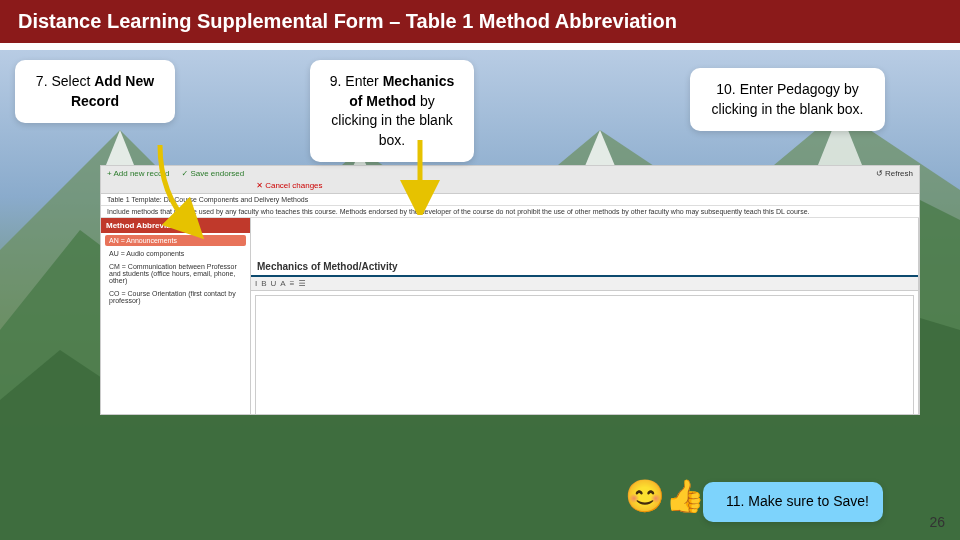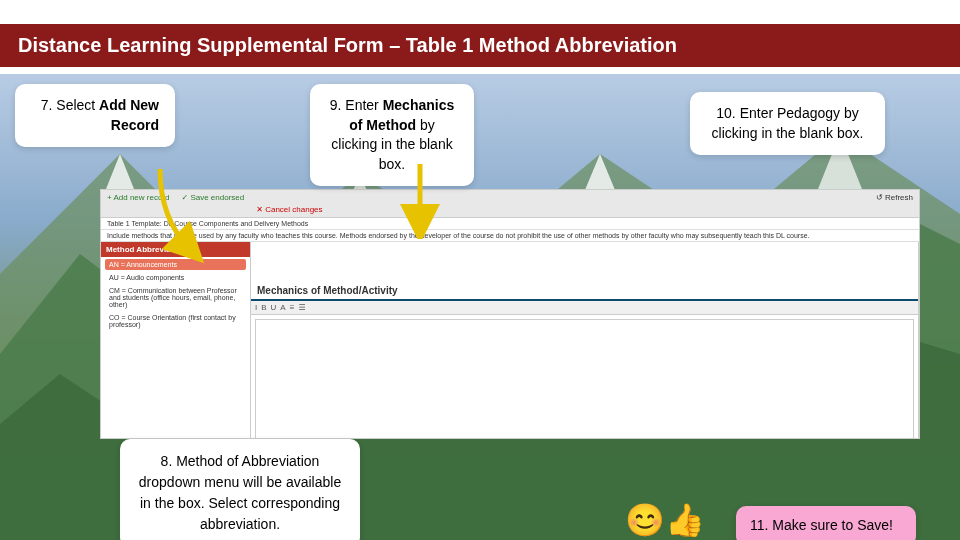--- a/index.html
+++ b/index.html
@@ -19,21 +19,20 @@
     }
 
     
     .header-bar {
       background: #8B1A1A;
       color: #fff;
       font-size: 20px;
       font-weight: bold;
       padding: 10px 18px;
       width: 100%;
-      margin-top: 24px;
     }
 
     
     .bg-area {
       position: absolute;
       top: 50px;
       left: 0;
       width: 960px;
       height: 490px;
       background: linear-gradient(180deg, #b8cce4 0%, #8aabcc 30%, #6b8e6b 60%, #4a7a4a 80%, #3d6b3d 100%);
@@ -65,21 +64,20 @@
     .callout .bold {
       font-weight: bold;
     }
 
     
     .step7 {
       top: 10px;
       left: 15px;
       width: 160px;
       z-index: 10;
-      text-align: right;
     }
 
     
     .step9 {
       top: 10px;
       left: 310px;
       width: 164px;
       z-index: 10;
     }
 
@@ -237,28 +235,28 @@
       line-height: 1.5;
       text-align: center;
       box-shadow: 0 2px 6px rgba(0,0,0,0.15);
       z-index: 10;
     }
 
     
     .step11 {
       position: absolute;
       bottom: 18px;
-      right: 44px;
+      right: 77px;
       width: 180px;
-      background: #f9a8d4;
+      background: #7dd3fc;
       border-radius: 10px;
       padding: 10px 14px;
       font-size: 14px;
       line-height: 1.4;
-      text-align: left;
+      text-align: right;
       box-shadow: 0 2px 6px rgba(0,0,0,0.15);
       z-index: 10;
     }
 
     
     .page-number {
       position: absolute;
       bottom: 10px;
       right: 15px;
       font-size: 14px;
@@ -388,23 +386,20 @@
           <div class="screenshot-middle-tabs">
             <div class="screenshot-tab active">Design</div>
             <div class="screenshot-tab">HTML</div>
             <div class="screenshot-tab">Preview</div>
           </div>
         </div>
 
       </div>
     </div>
 
-    <div class="step8">
-      <span>8.</span> <span class="bold">Method of Abbreviation</span><span> dropdown menu will be available in the box.  Select corresponding abbreviation.</span>
-    </div>
 
     <div class="step11">
       <span>11.</span> <span>Make sure to </span><span class="bold">Save!</span>
     </div>
 
     <div class="emoji-area">
       <span>😊</span><span>👍</span>
     </div>
 
     <div class="page-number">26</div>

